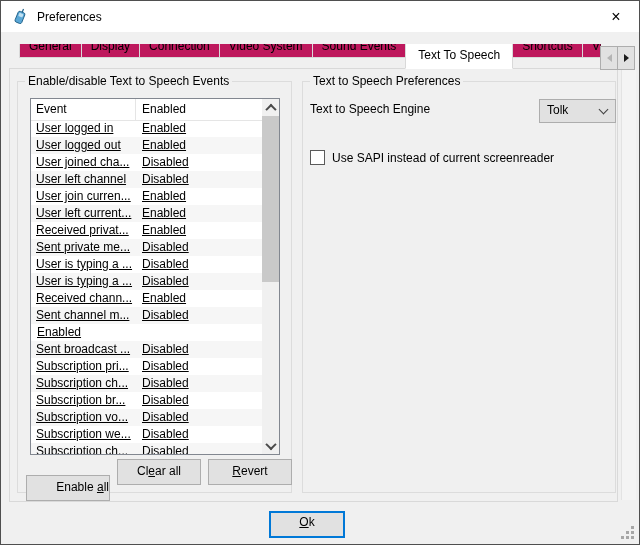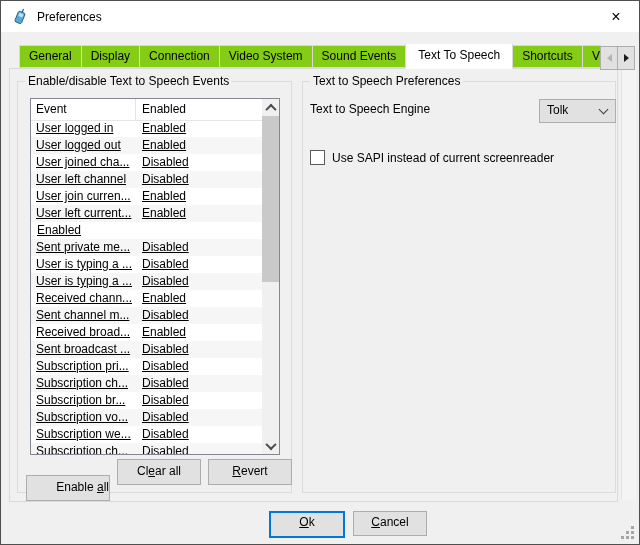--- a/index.html
+++ b/index.html
@@ -11,22 +11,22 @@
   .title-text{position:absolute;left:36px;top:9px;white-space:nowrap;}
   .close-btn{position:absolute;right:6px;top:0;width:34px;height:31px;text-align:center;line-height:31px;
     font-size:16px;color:#000;cursor:default;}
   
   .tabpane{position:absolute;left:8px;top:67px;width:607px;height:432px;border:1px solid #d9d9d9;background:#f0f0f0;}
   .content-sb{position:absolute;left:620px;top:68px;width:14px;height:431px;background:#f4f4f4;
     border-left:1px solid #e3e3e3;}
   
   .tabbar{position:absolute;left:18px;top:43px;width:582px;height:25px;display:flex;align-items:flex-end;
     overflow:hidden;z-index:3;}
-  .tab{height:21px;line-height:21px;border:1px solid #d9d9d9;background:#84cc16;padding:0 9px;margin-right:-1px;
-    margin-bottom:1px;white-space:nowrap;}
+  .tab{height:21px;line-height:21px;border:1px solid #d9d9d9;background:#be185d;padding:0 9px;margin-right:-1px;
+    margin-bottom:11px;white-space:nowrap;}
   .tab.selected{height:24px;line-height:23px;background:#fff;border-bottom:1px solid #fff;padding:0 12px;
     margin-bottom:0;position:relative;z-index:2;}
   .tab-arrows{position:absolute;left:600px;top:45px;z-index:4;display:flex;}
   .tab-arrow{width:16px;height:22px;background:#e1e1e1;border:1px solid #adadad;margin-left:-1px;
     display:flex;align-items:center;justify-content:center;}
   .tri-left{width:0;height:0;border-top:4px solid transparent;border-bottom:4px solid transparent;border-right:5px solid #b4b4b4;}
   .tri-right{width:0;height:0;border-top:4px solid transparent;border-bottom:4px solid transparent;border-left:5px solid #1a1a1a;}
   
   .group{position:absolute;border:1px solid #dcdcdc;}
   .group-title{position:absolute;top:-8px;left:7px;background:#f0f0f0;padding:0 3px;line-height:14px;white-space:nowrap;}
@@ -146,20 +146,21 @@
   </div>
           <div class="lv-row">
     <span class="c1">User join curren...</span>
     <span class="c2">Enabled</span>
   </div>
           <div class="lv-row">
     <span class="c1">User left current...</span>
     <span class="c2">Enabled</span>
   </div>
           <div class="lv-row">
+    <span class="c1">Received privat...</span>
     <span class="c2">Enabled</span>
   </div>
           <div class="lv-row">
     <span class="c1">Sent private me...</span>
     <span class="c2">Disabled</span>
   </div>
           <div class="lv-row">
     <span class="c1">User is typing a ...</span>
     <span class="c2">Disabled</span>
   </div>
@@ -169,21 +170,20 @@
   </div>
           <div class="lv-row">
     <span class="c1">Received chann...</span>
     <span class="c2">Enabled</span>
   </div>
           <div class="lv-row">
     <span class="c1">Sent channel m...</span>
     <span class="c2">Disabled</span>
   </div>
           <div class="lv-row">
-    <span class="c1">Received broad...</span>
     <span class="c2">Enabled</span>
   </div>
           <div class="lv-row">
     <span class="c1">Sent broadcast ...</span>
     <span class="c2">Disabled</span>
   </div>
           <div class="lv-row">
     <span class="c1">Subscription pri...</span>
     <span class="c2">Disabled</span>
   </div>
@@ -231,21 +231,20 @@
       <span>Tolk</span>
       <i class="combo-chev"></i>
     </div>
     <div class="sapi-row">
       <span class="checkbox"></span>
       <span>Use SAPI instead of current screenreader</span>
     </div>
   </div>
 
   <div id="btn-ok"><span></span><span class="u">O</span><span>k</span></div>
-  <div id="btn-cancel"><span></span><span class="u">C</span><span>ancel</span></div>
 
   <div class="grip">
       <i></i>
       <i></i>
       <i></i>
       <i></i>
       <i></i>
       <i></i>
     </div>
 </div>

